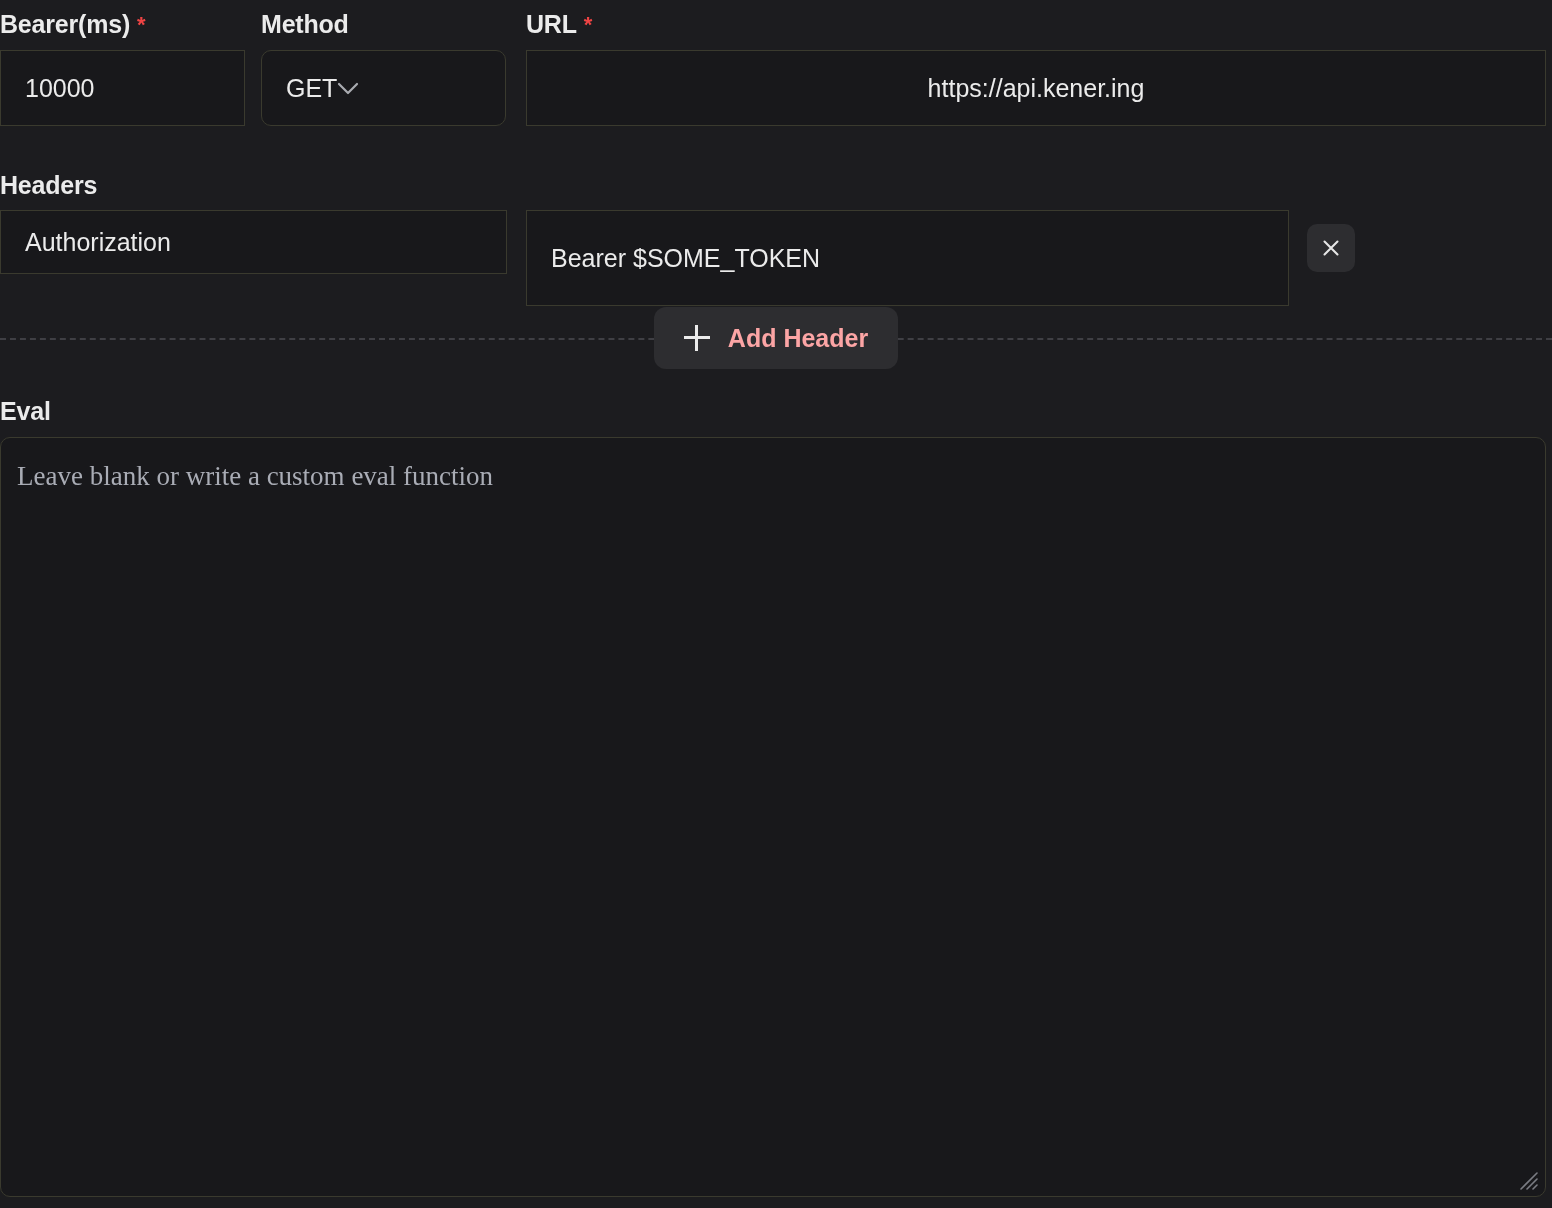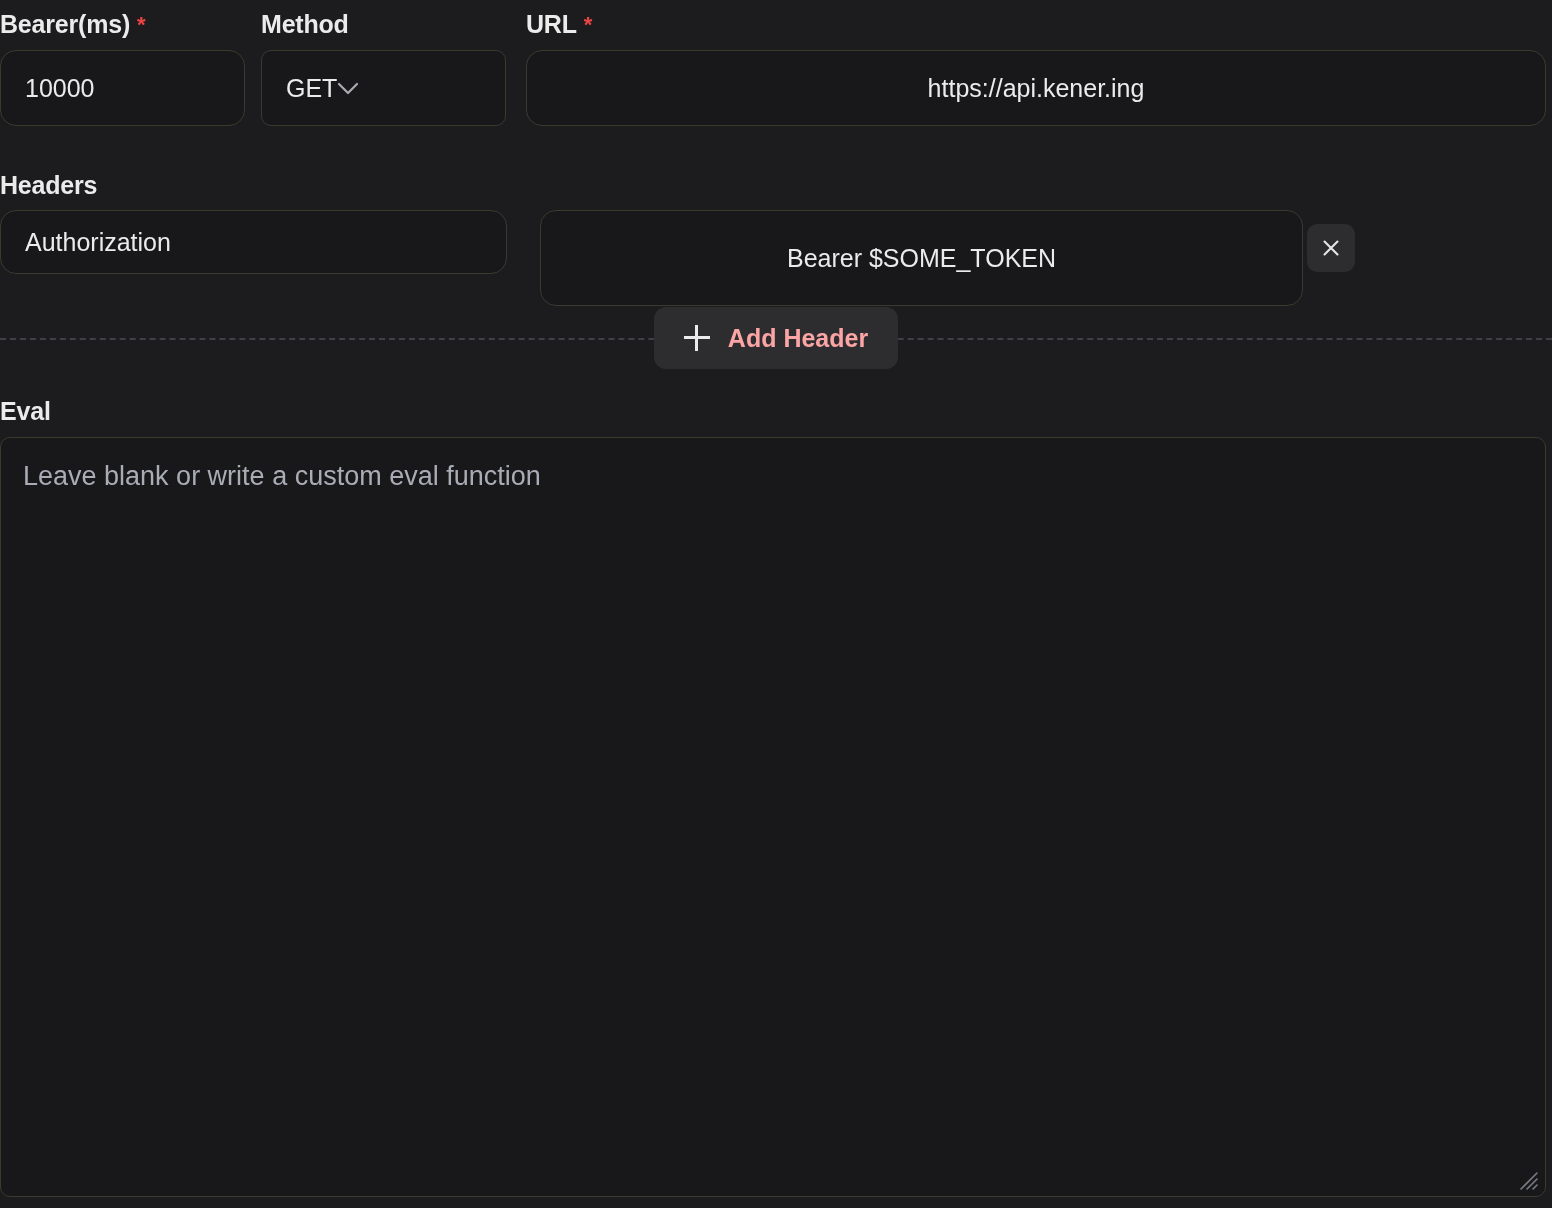--- a/index.html
+++ b/index.html
@@ -36,21 +36,21 @@
     font-weight: 700;
     margin-left: 7px;
     vertical-align: 1px;
   }
 
   
   .input-box {
     position: absolute;
     background: #18181b;
     border: 1px solid #3a3a2e;
-    border-radius: 16px;
+    border-radius: 0;
     color: #ebebeb;
     font-family: "Liberation Sans", sans-serif;
     font-size: 25px;
     padding: 0 24px;
     display: flex;
     align-items: center;
     outline: none;
   }
   .input-box::placeholder { color: #a8abb4; }
 
@@ -136,24 +136,24 @@
   .plus::before { left: 0; right: 0; top: 11px; height: 3px; }
   .plus::after  { top: 0; bottom: 0; left: 11px; width: 3px; }
 
   
   .eval-area {
     position: absolute;
     background: #18181b;
     border: 1px solid #3a3a2e;
     border-radius: 10px;
     color: #ebebeb;
-    font-family: Liberation Sans, sans-serif;
+    font-family: Liberation Serif, serif;
     font-size: 27px;
     line-height: 1.35;
-    padding: 20px 22px;
+    padding: 20px 16px;
     resize: none;
     outline: none;
   }
   .eval-area::placeholder { color: #a9acb5; }
 
   .resize-grip {
     position: absolute;
     width: 22px;
     height: 22px;
     pointer-events: none;
@@ -188,21 +188,21 @@
 
   <input class="input-box" type="text" style="left: 526px; top: 50px; width: 1020px; height: 76px; text-align: center;" value="https://api.kener.ing">
 
   <div class="field-label" style="left:0px; top:173px;">
     <span>Headers</span>
   </div>
 
   <div>
     <input class="input-box" type="text" style="left: 0px; top: 210px; width: 507px; height: 64px;" value="Authorization">
 
-    <input class="input-box" type="text" style="left: 540px; top: 210px; width: 763px; height: 96px; text-align: center;" value="Bearer $SOME_TOKEN">
+    <input class="input-box" type="text" style="left: 526px; top: 210px; width: 763px; height: 96px;" value="Bearer $SOME_TOKEN">
 
     <button class="icon-btn" style="left:1307px; top:224px; width:48px; height:48px;">
       <svg viewBox="0 0 24 24" fill="none">
         <path d="M5.5 5.5 L18.5 18.5 M18.5 5.5 L5.5 18.5" stroke="#e6e6e6" stroke-width="2.1" stroke-linecap="round"></path>
       </svg>
     </button>
   </div>
 
   <div class="divider-wrap" style="top:307px; height:62px;">
     <div class="divider-line"></div>

